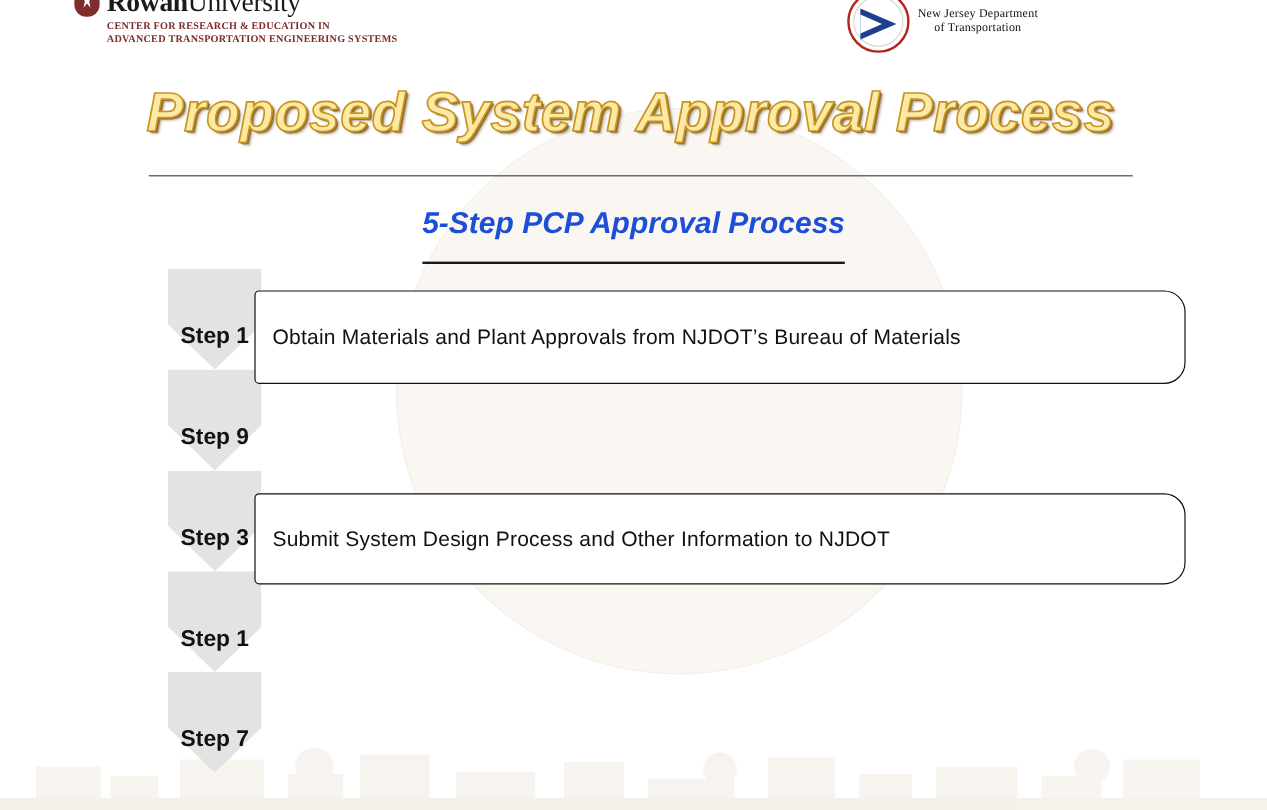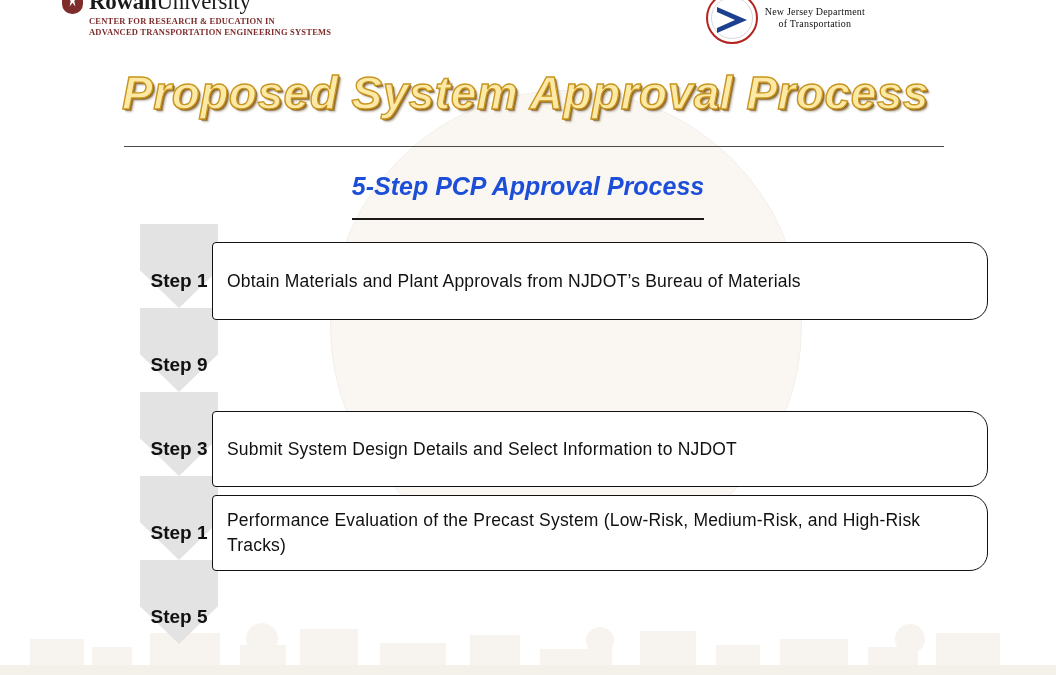--- a/index.html
+++ b/index.html
@@ -334,30 +334,27 @@
 
   <div class="step-row">
     <div class="chevron"></div>
     <div class="step-label">Step 9</div>
   </div>
 
   <div class="step-row">
     <div class="chevron"></div>
     <div class="step-label">Step 3</div>
     <div class="bubble">
-      <p>Submit System Design Details and Select Information to NJDOT</p>
+      <p>Submit System Design Process and Other Information to NJDOT</p>
     </div>
   </div>
 
   <div class="step-row">
     <div class="chevron"></div>
     <div class="step-label">Step 1</div>
-    <div class="bubble">
-      <p>Performance Evaluation of the Precast System (Low-Risk, Medium-Risk, and High-Risk Tracks)</p>
-    </div>
-  </div>
-
-  <div class="step-row">
-    <div class="chevron"></div>
-    <div class="step-label">Step 5</div>
+  </div>
+
+  <div class="step-row">
+    <div class="chevron"></div>
+    <div class="step-label">Step 7</div>
   </div>
 
 </div>
 
 </body></html>

